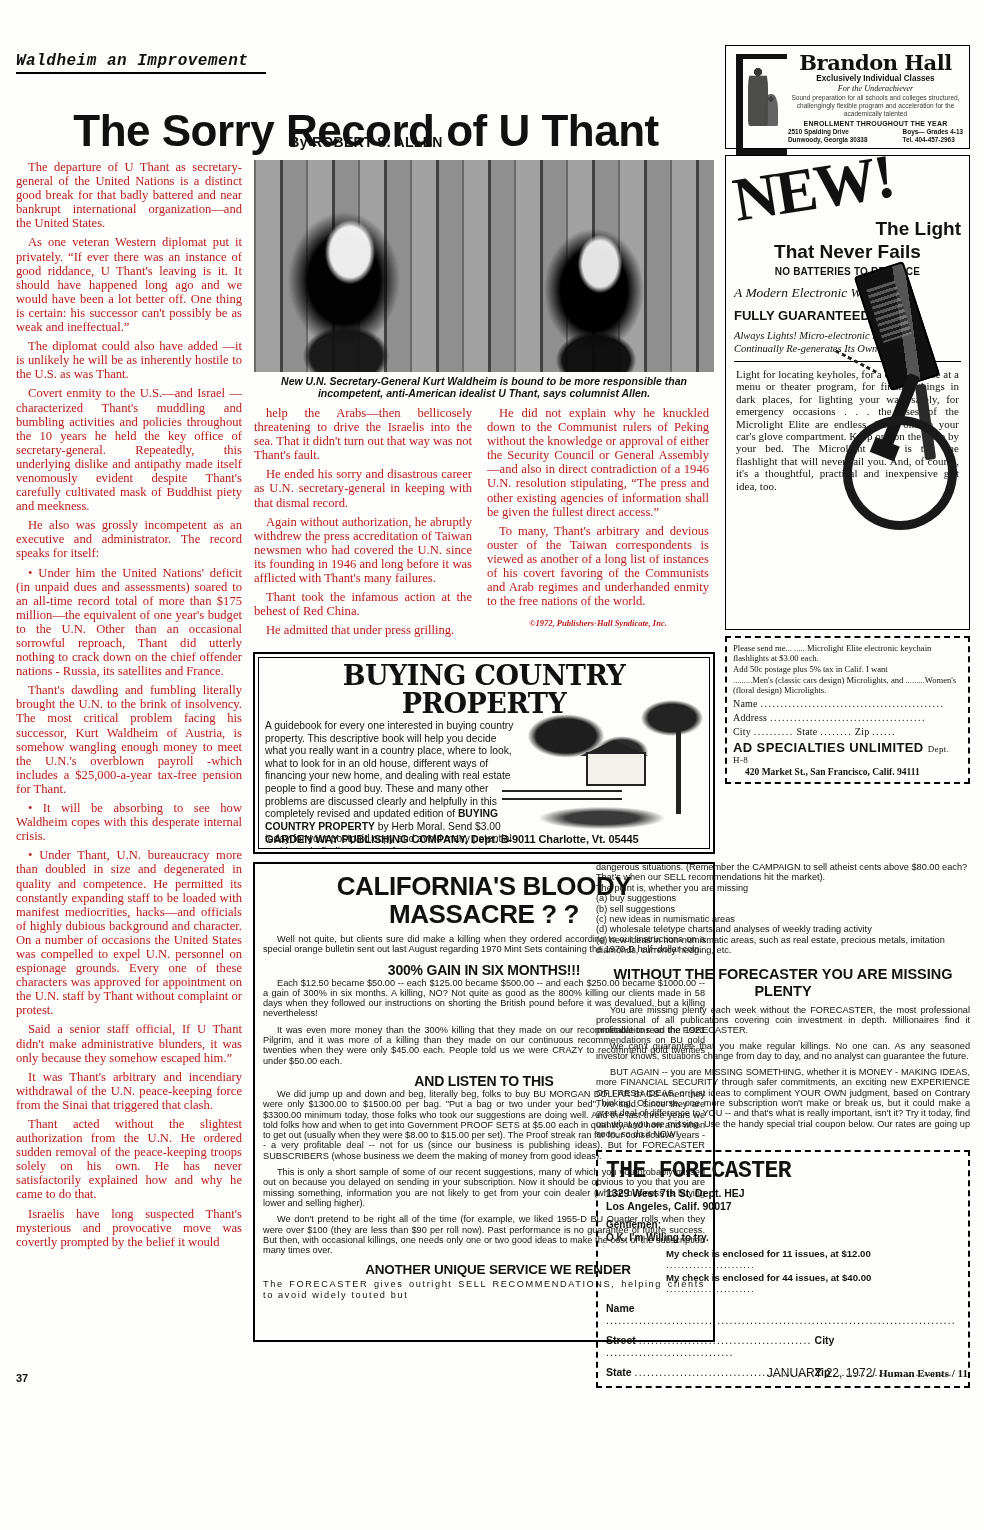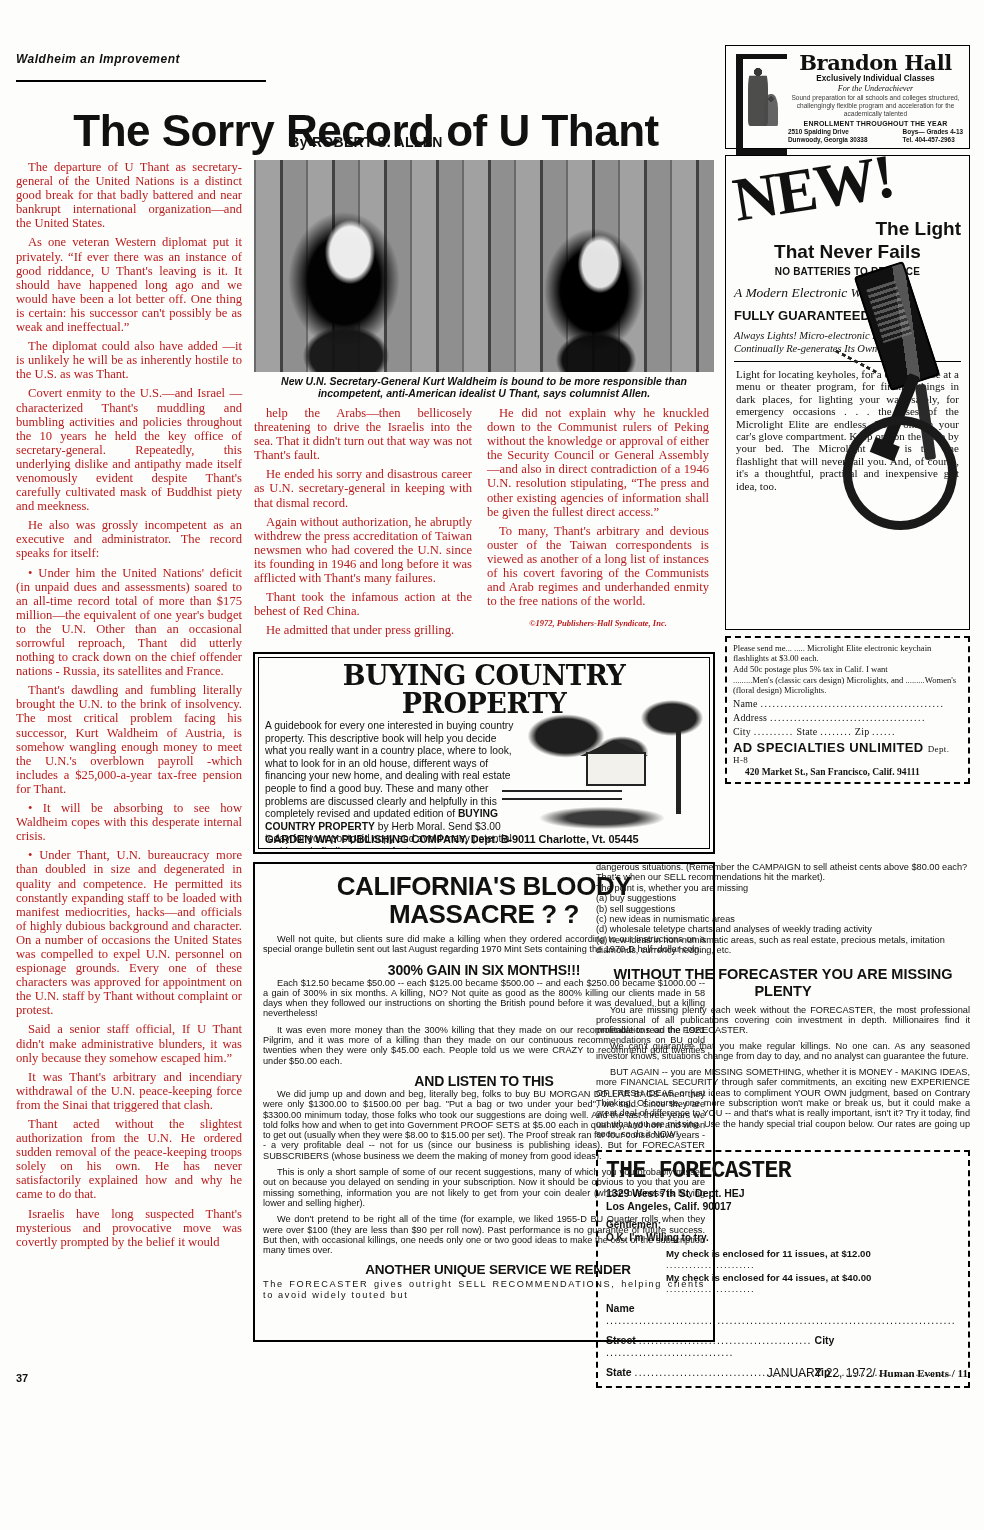--- a/index.html
+++ b/index.html
@@ -9,24 +9,24 @@
     font-family:"Liberation Serif", serif;
     color:#111;
     position:relative;
     overflow:hidden;
   }
   .page { position:absolute; left:0; top:0; width:984px; height:1530px; }
 
   
   .kicker {
     position:absolute; left:16px; top:52px; width:250px;
-    font-family:Liberation Sans, sans-serif;
-    font-weight:bold; font-style:italic; font-size:12px;
+    font-family:Liberation Mono, monospace;
+    font-weight:bold; font-style:italic; font-size:16px;
     letter-spacing:.5px;
-    border-bottom:2px solid #000; padding-bottom:14px;
+    border-bottom:2px solid #000; padding-bottom:2px;
   }
   .headline {
     position:absolute; left:16px; top:78px; width:700px;
     font-family:"Liberation Sans", sans-serif;
     font-weight:bold; font-size:44px; line-height:48px;
     letter-spacing:-.5px;
     text-align:center;
   }
   .byline {
     position:absolute; left:16px; top:134px; width:700px;

